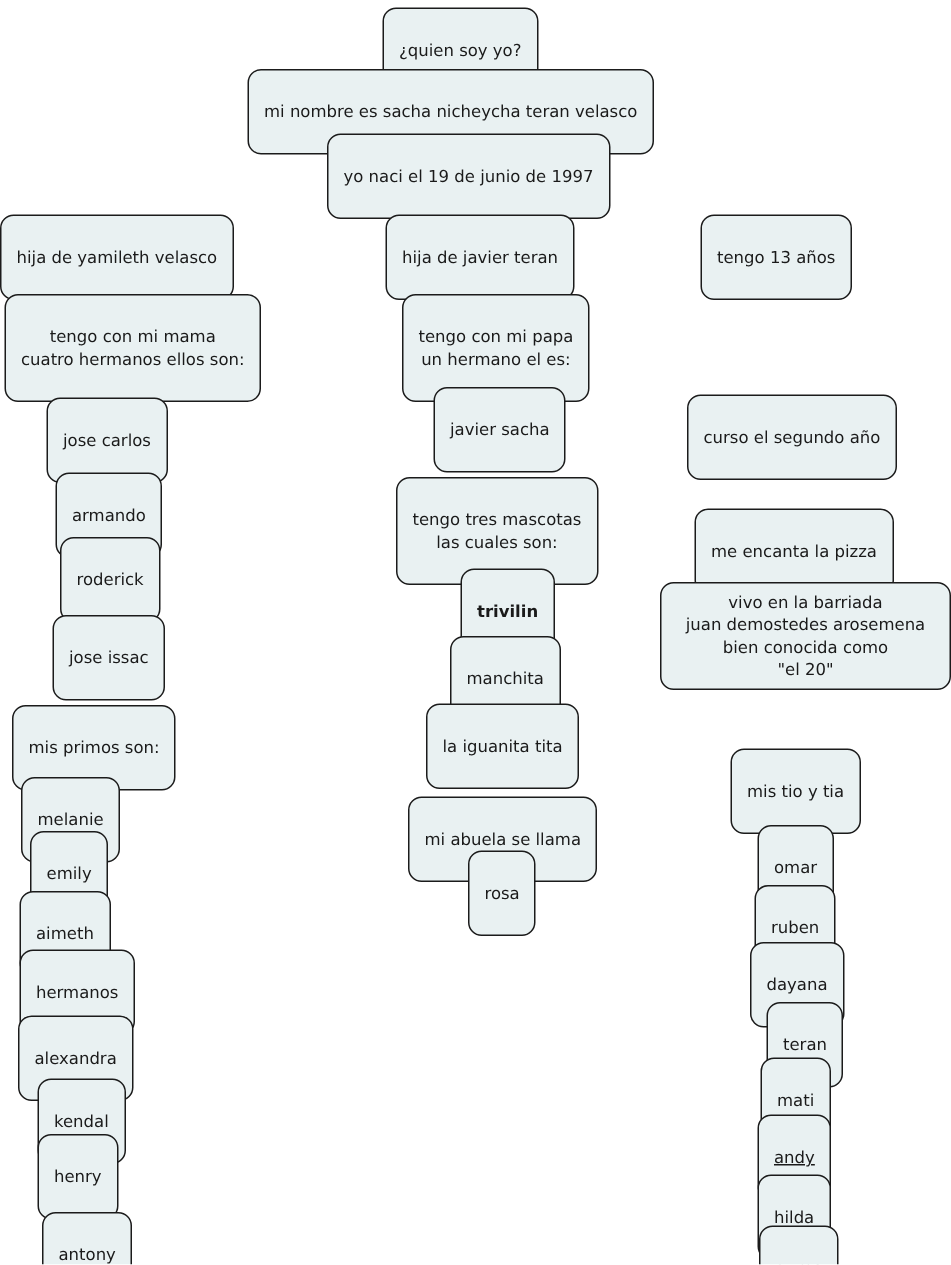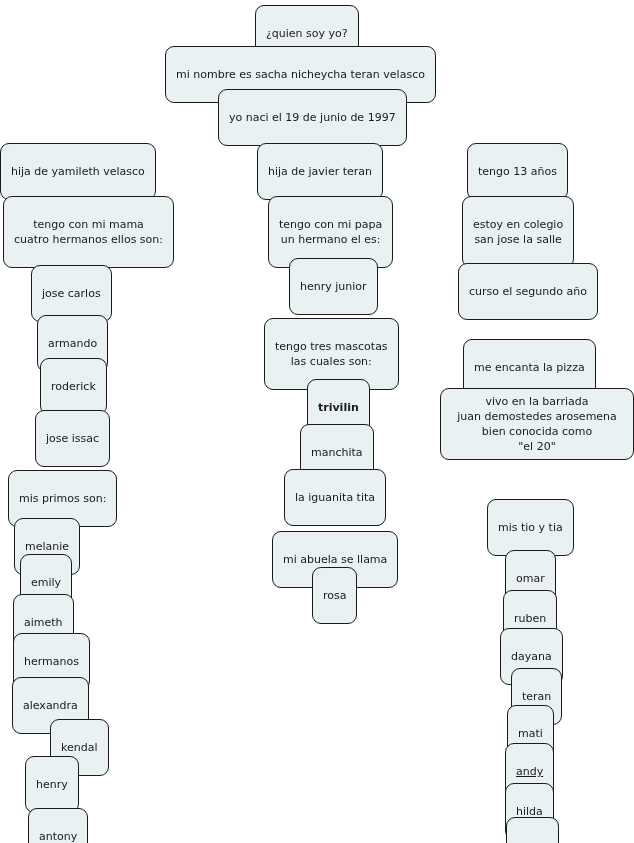--- a/index.html
+++ b/index.html
@@ -46,39 +46,37 @@
   <div class="node" style="left:31px;  top:265px;">jose carlos</div>
   <div class="node" style="left:37px;  top:315px;">armando</div>
   <div class="node" style="left:40px;  top:358px;">roderick</div>
   <div class="node" style="left:35px;  top:410px;">jose issac</div>
   <div class="node" style="left:8px;   top:470px;">mis primos son:</div>
   <div class="node" style="left:14px;  top:518px;">melanie</div>
   <div class="node" style="left:20px;  top:554px;">emily</div>
   <div class="node" style="left:13px;  top:594px;">aimeth</div>
   <div class="node" style="left:13px;  top:633px;">hermanos</div>
   <div class="node" style="left:12px;  top:677px;">alexandra</div>
-  <div class="node" style="left:25px;  top:719px;margin-left:25px;">kendal</div>
+  <div class="node" style="left:25px;  top:719px;">kendal</div>
   <div class="node" style="left:25px;  top:756px;">henry</div>
   <div class="node" style="left:28px;  top:808px;">antony</div>
 
   <div class="node" style="left:257px; top:143px;">hija de javier teran</div>
   <div class="node" style="left:268px; top:196px;">tengo con mi papa
 un hermano el es:</div>
-  <div class="node" style="left:289px; top:258px;">henry junior</div>
+  <div class="node" style="left:289px; top:258px;">javier sacha</div>
   <div class="node" style="left:264px; top:318px;">tengo tres mascotas
 las cuales son:</div>
   <div class="node" style="left:307px; top:379px;font-weight:bold;">trivilin</div>
   <div class="node" style="left:300px; top:424px;">manchita</div>
   <div class="node" style="left:284px; top:469px;">la iguanita tita</div>
   <div class="node" style="left:272px; top:531px;">mi abuela se llama</div>
   <div class="node" style="left:312px; top:567px;">rosa</div>
 
   <div class="node" style="left:467px; top:143px;">tengo 13 años</div>
-  <div class="node" style="left:462px; top:196px;">estoy en colegio
-san jose la salle</div>
   <div class="node" style="left:458px; top:263px;">curso el segundo año</div>
   <div class="node" style="left:463px; top:339px;">me encanta la pizza</div>
   <div class="node wide" style="left:440px; top:388px; width:194px;">vivo en la barriada
 juan demostedes arosemena
 bien conocida como
 "el 20"</div>
   <div class="node" style="left:487px; top:499px;">mis tio y tia</div>
   <div class="node" style="left:505px; top:550px;">omar</div>
   <div class="node" style="left:503px; top:590px;">ruben</div>
   <div class="node" style="left:500px; top:628px;">dayana</div>

